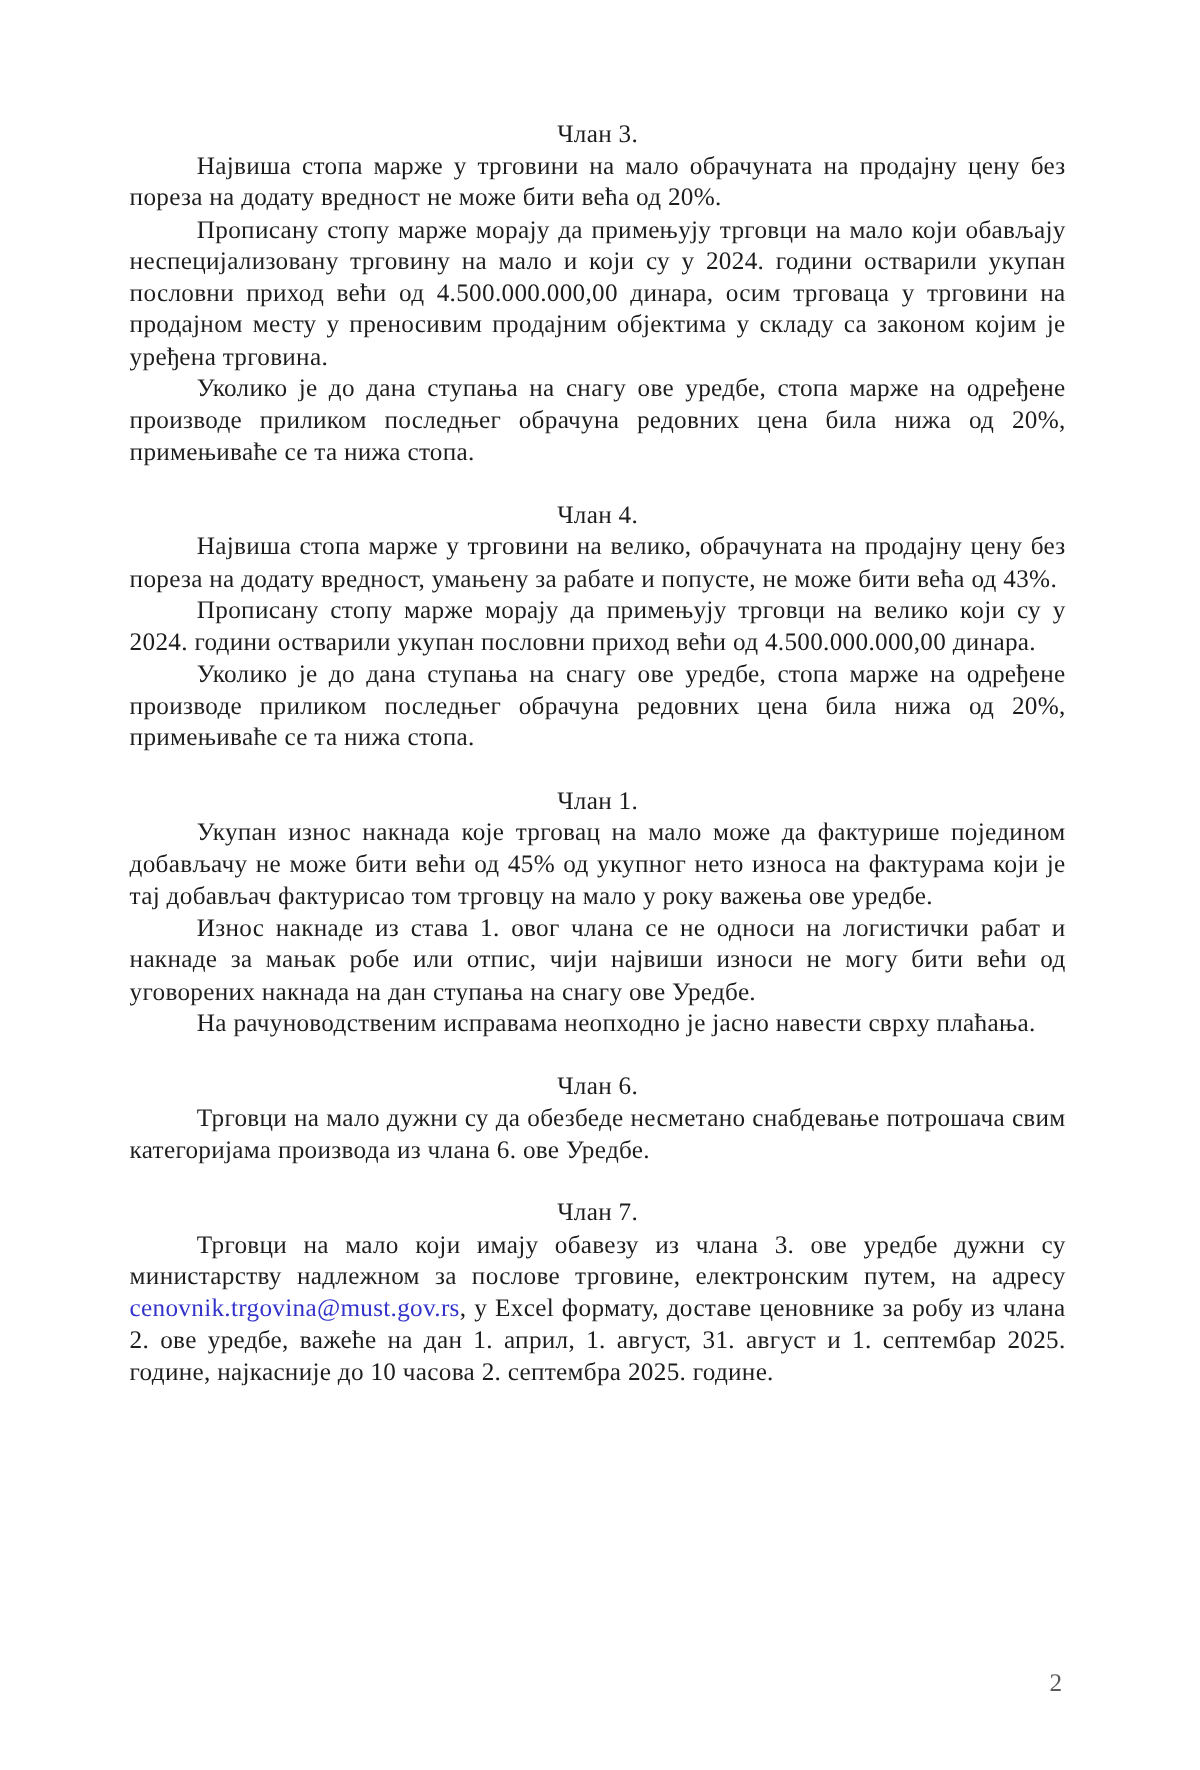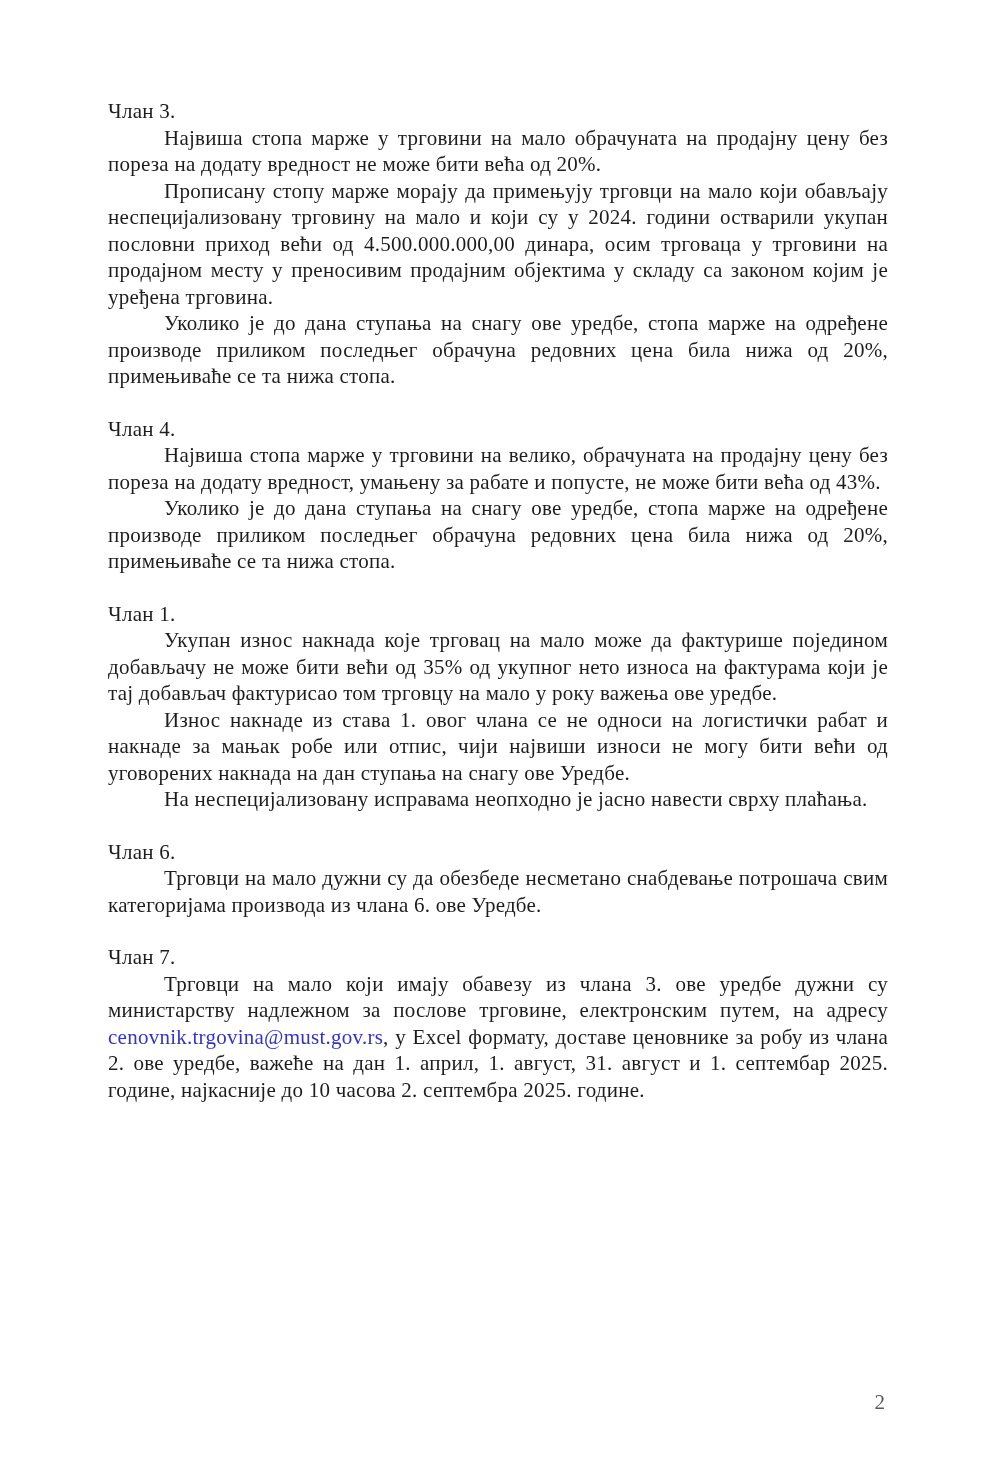--- a/index.html
+++ b/index.html
@@ -25,20 +25,21 @@
     top: 98px;
     width: 780px;
     color: #1d1d1d;
     font-size: 21px;
     line-height: 26.5px;
     letter-spacing: 0.25px;
   }
   .article-heading {
     font-size: 21px;
     font-weight: normal;
+    text-align: center;
     text-indent: 0;
     margin: 26px 0 0 0;
     line-height: 26.5px;
   }
   section.article:first-child .article-heading {
     margin-top: 0;
   }
   .content p {
     margin: 0;
     text-align: justify;
@@ -68,28 +69,29 @@
     <section class="article">
       <h2 class="article-heading">Члан 3.</h2>
       <p>Највиша стопа марже у трговини на мало обрачуната на продајну цену без пореза на додату вредност не може бити већа од 20%.</p>
       <p>Прописану стопу марже морају да примењују трговци на мало који обављају неспецијализовану трговину на мало и који су у 2024. години остварили укупан пословни приход већи од 4.500.000.000,00 динара, осим трговаца у трговини на продајном месту у преносивим продајним објектима у складу са законом којим је уређена трговина.</p>
       <p>Уколико је до дана ступања на снагу ове уредбе, стопа марже на одређене производе приликом последњег обрачуна редовних цена била нижа од 20%, примењиваће се та нижа стопа.</p>
     </section>
 
     <section class="article">
       <h2 class="article-heading">Члан 4.</h2>
       <p>Највиша стопа марже у трговини на велико, обрачуната на продајну цену без пореза на додату вредност, умањену за рабате и попусте,  не може бити већа од 43%.</p>
+      <p>Прописану стопу марже морају да примењују трговци на велико који су у 2024. години остварили укупан пословни приход већи од 4.500.000.000,00 динара.</p>
       <p>Уколико је до дана ступања на снагу ове уредбе, стопа марже на одређене производе приликом последњег обрачуна редовних цена била нижа од 20%, примењиваће се та нижа стопа.</p>
     </section>
 
     <section class="article">
       <h2 class="article-heading">Члан 1.</h2>
-      <p>Укупан износ накнада које трговац на мало може да фактурише поједином добављачу не може бити већи од 35% од укупног нето износа на фактурама који је тај добављач фактурисао том трговцу на мало у року важења ове уредбе.</p>
+      <p>Укупан износ накнада које трговац на мало може да фактурише поједином добављачу не може бити већи од 45% од укупног нето износа на фактурама који је тај добављач фактурисао том трговцу на мало у року важења ове уредбе.</p>
       <p>Износ накнаде из става 1. овог члана се не односи на логистички рабат и накнаде за мањак робе или отпис, чији највиши износи не могу бити већи од уговорених накнада на дан ступања на снагу ове Уредбе.</p>
-      <p>На неспецијализовану исправама неопходно је јасно навести сврху плаћања.</p>
+      <p>На рачуноводственим исправама неопходно је јасно навести сврху плаћања.</p>
     </section>
 
     <section class="article">
       <h2 class="article-heading">Члан 6.</h2>
       <p>Трговци на мало дужни су да обезбеде несметано снабдевање потрошача свим категоријама производа из члана 6. ове Уредбе.</p>
     </section>
 
     <section class="article">
       <h2 class="article-heading">Члан 7.</h2>
       <p><span>Трговци на мало који имају обавезу из члана 3. ове уредбе дужни су министарству надлежном за послове трговине, електронским путем, на адресу</span>

